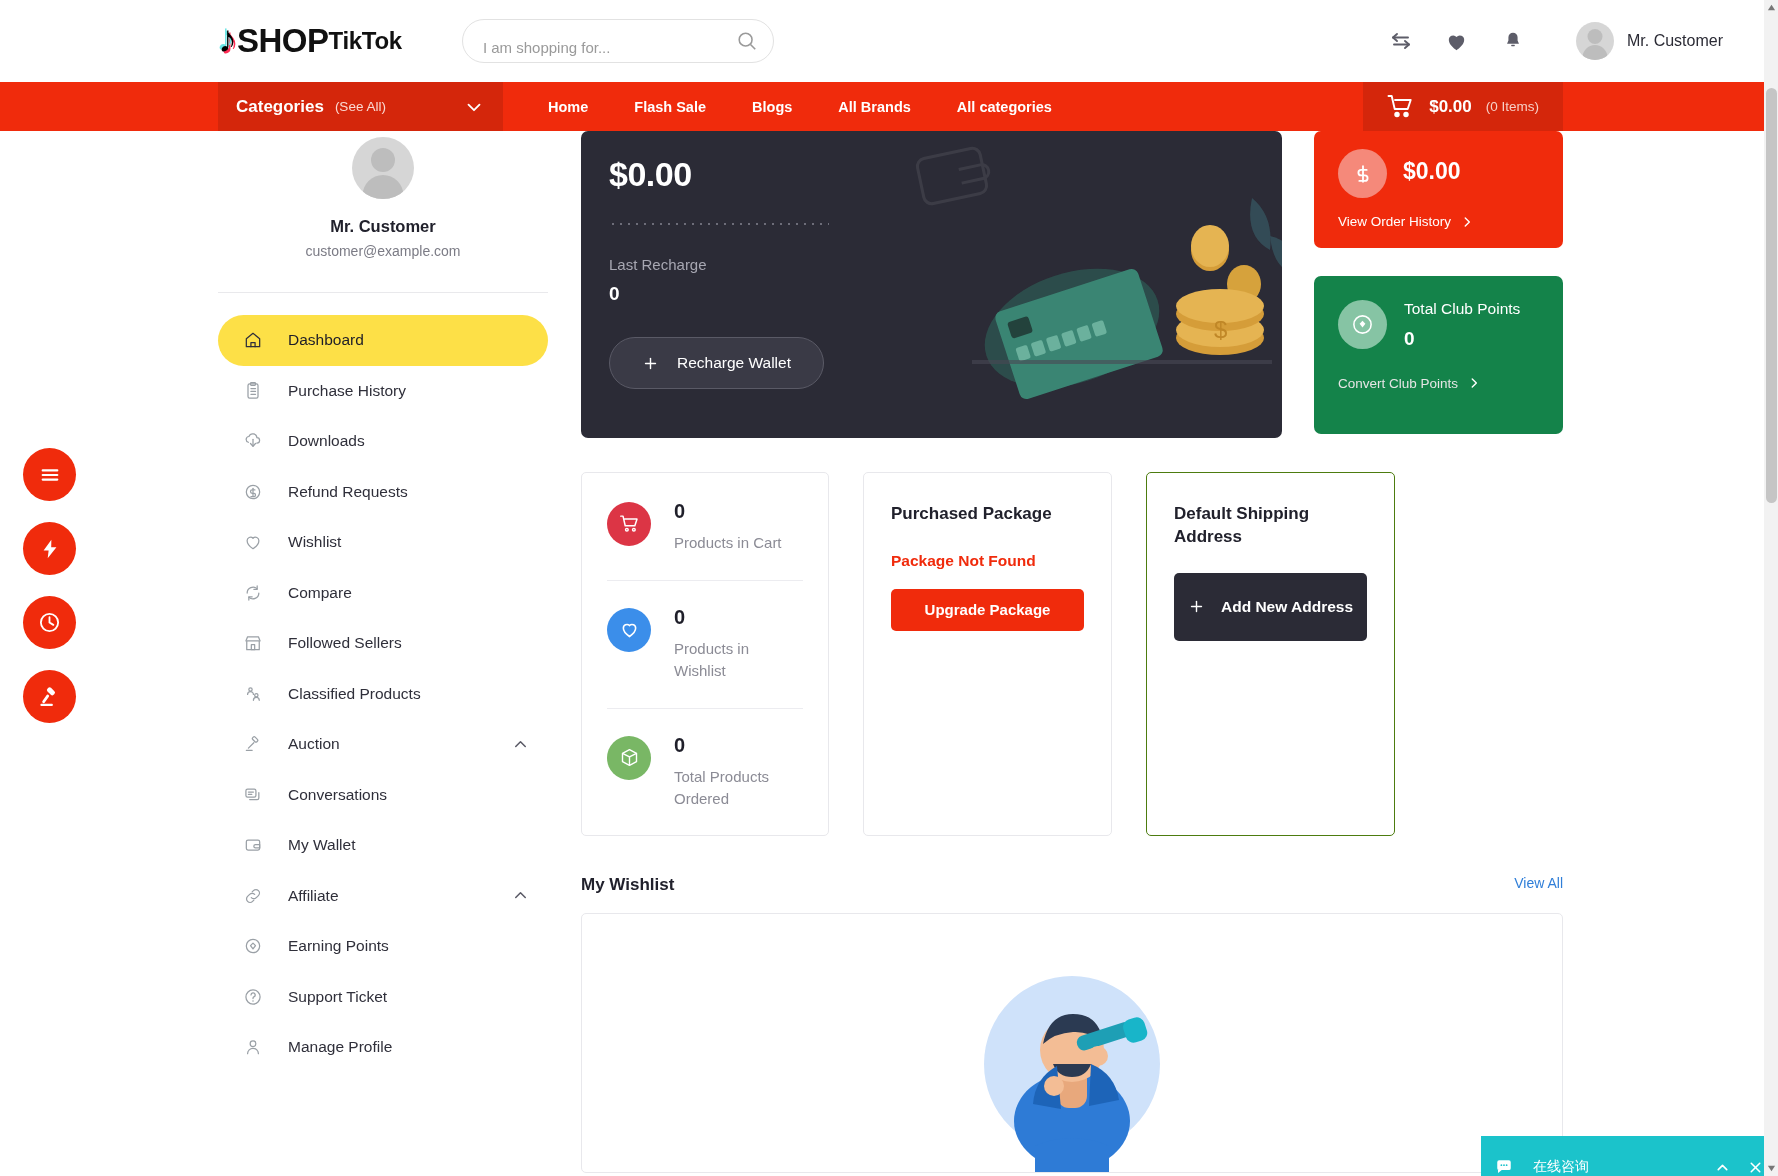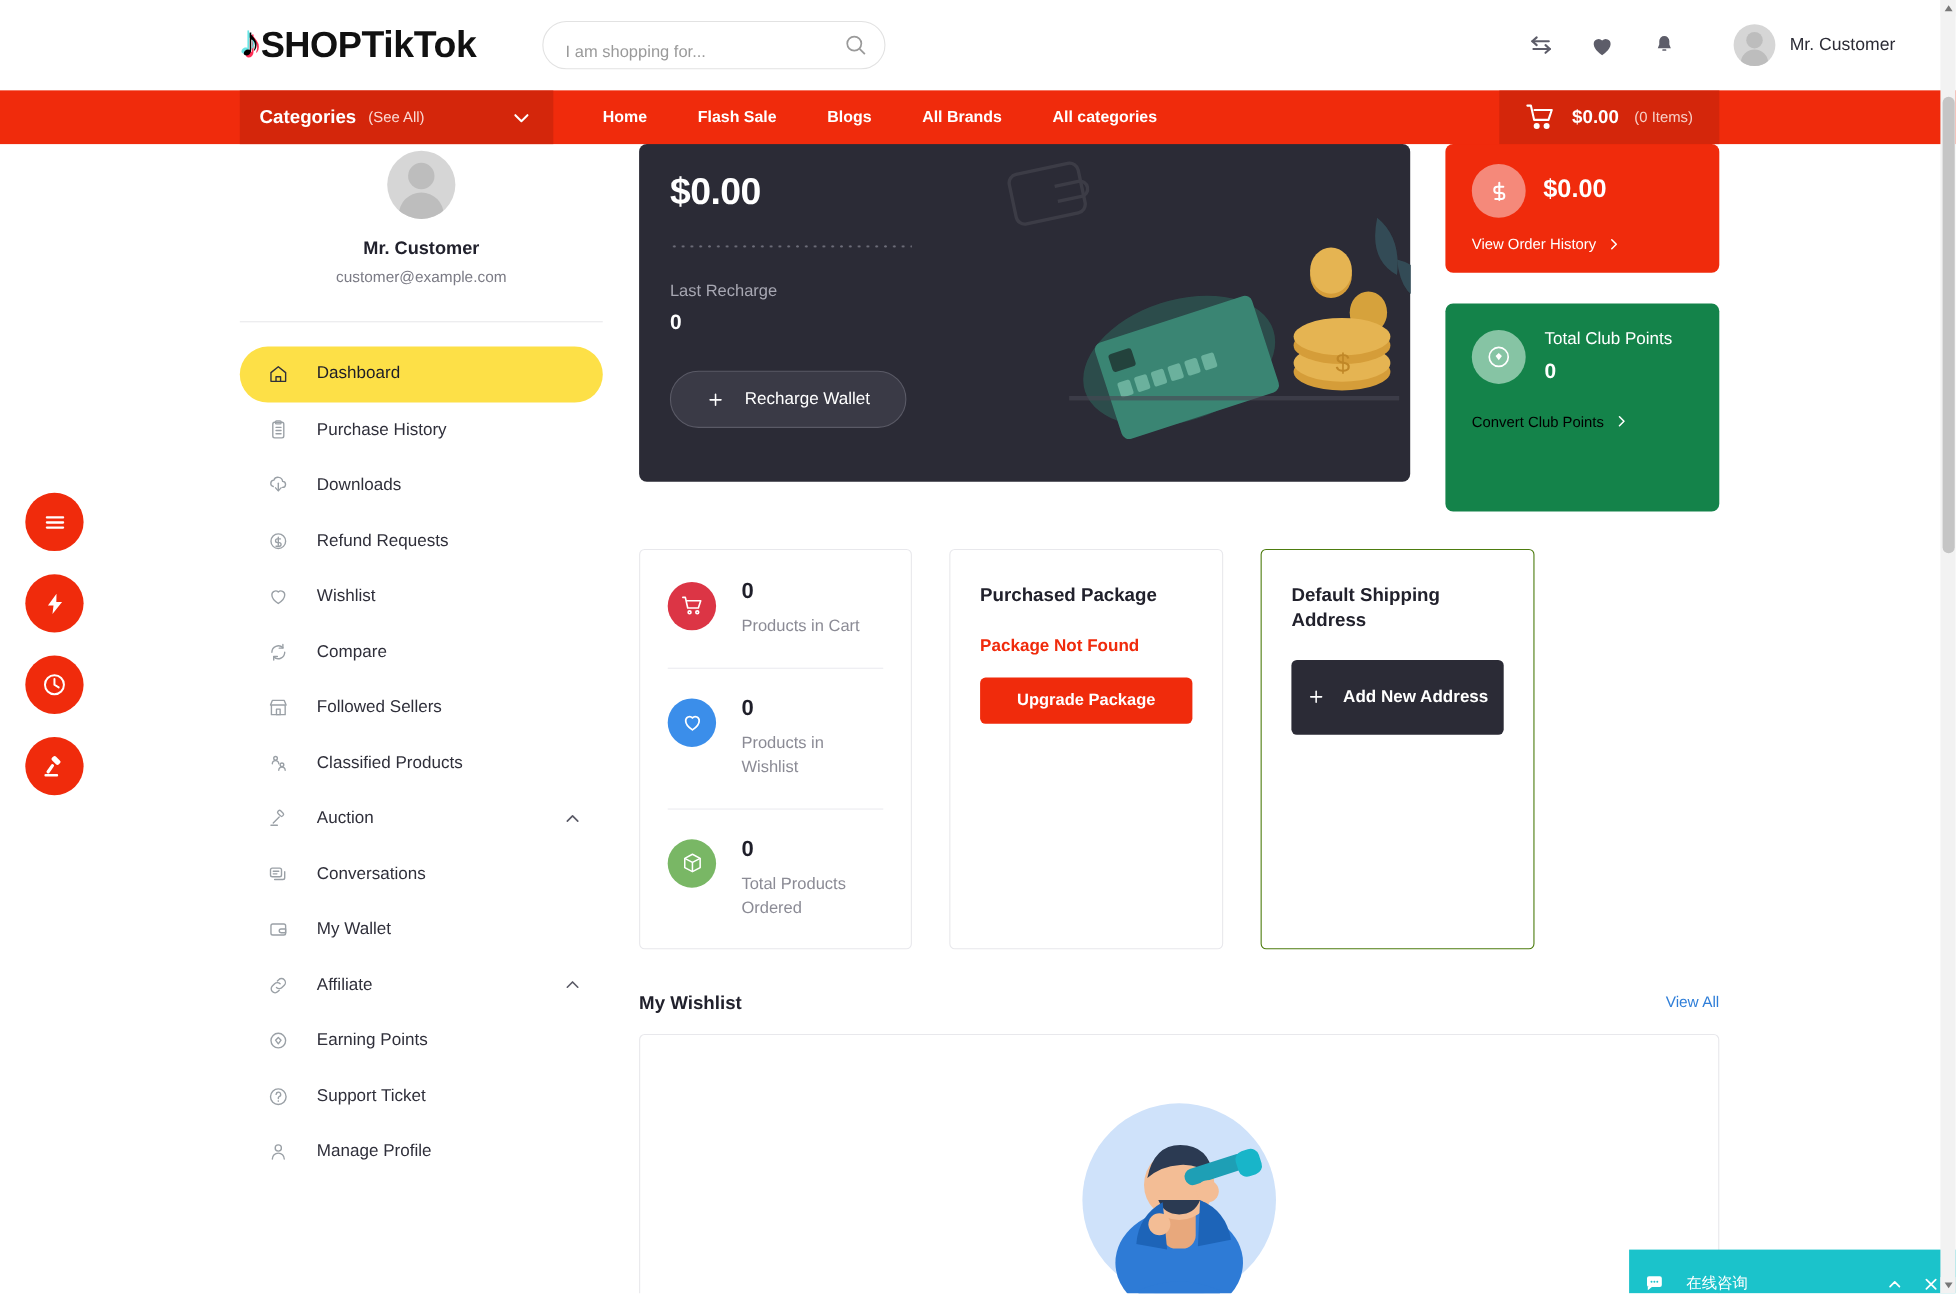--- a/index.html
+++ b/index.html
@@ -15,21 +15,21 @@
 
   
   .topbar {
     height: 82px; background:#fff; display:flex; align-items:center;
     padding: 0 0 0 218px; position:relative; z-index:30;
   }
   .logo { display:flex; align-items:center; gap:0px; }
   .logo-note { font-size:38px; line-height:1; color:#000; position:relative; top:-2px;
       text-shadow: -2px -2px 0 #69E5E5, 2px 2px 0 #FF2D55; font-weight:700;}
   .logo-shop { font-size:33px; font-weight:800; letter-spacing:-0.5px; color:#111; }
-  .logo-tt { font-size:34px; font-weight:800; letter-spacing:-0.3px; color:#111; }
+  .logo-tt { font-size:24px; font-weight:800; letter-spacing:-0.3px; color:#111; }
 
   .searchwrap { margin-left: 60px; width: 312px; height: 44px; position:relative; }
   .searchwrap input {
     width:100%; height:100%; border:1px solid #e2e2e2; border-radius:23px;
     padding: 13px 46px 0 20px; font-size:15px; color:#555; outline:none;
     font-family:"Liberation Sans", sans-serif; background:#fff;
   }
   .searchwrap input::placeholder { color:#9a9a9a; }
   .search-btn { position:absolute; right:14px; top:50%; transform:translateY(-50%);
     width:26px;height:26px; display:flex;align-items:center;justify-content:center;
@@ -96,25 +96,25 @@
 
   .right-col { width:249px; flex:0 0 249px; display:flex; flex-direction:column; gap:28px; }
   .ord-card { background:#F02B0C; border-radius:7px; padding:18px 24px 22px; height:117px; position:relative;}
   .ord-top { display:flex; align-items:flex-start; gap:16px; }
   .circ { width:49px;height:49px;border-radius:50%; display:flex;align-items:center;justify-content:center; flex:0 0 49px;}
   .circ.pink { background:#F5897A; }
   .circ.lgreen { background:#86C4A4; }
   .ord-amt { font-size:23px; font-weight:800; color:#fff; margin-top:9px;}
   .ord-link { margin-top:16px; font-size:13.5px; color:#fff; display:flex; align-items:center; gap:9px; cursor:pointer;}
 
-  .club-card { background:#14834A; border-radius:7px; padding:24px 24px 22px; height:189px; }
+  .club-card { background:#14834A; border-radius:7px; padding:24px 24px 22px; height:158px; }
   .club-top { display:flex; align-items:flex-start; gap:17px; }
   .club-lbl { font-size:15.5px; color:#fff; }
   .club-val { font-size:19px; font-weight:700; color:#fff; margin-top:10px;}
-  .club-link { margin-top:26px; font-size:13.5px; color:#000000; display:flex; align-items:flex-start; gap:9px; cursor:pointer;}
+  .club-link { margin-top:26px; font-size:13.5px; color:#e5e5e5; display:flex; align-items:flex-start; gap:9px; cursor:pointer;}
 
   .row2 { display:flex; gap:34px; margin-top:34px; }
   .stat-card { width:248px; flex:0 0 248px; border:1px solid #e8e8ec; border-radius:5px; padding:27px 25px 20px;}
   .stat-item { display:flex; align-items:flex-start; gap:23px; padding-bottom:25px; }
   .stat-item + .stat-item { border-top:1px solid #ececf0; padding-top:25px; }
   .stat-item:last-child { padding-bottom:4px; }
   .s-circ { width:44px;height:44px;border-radius:50%; display:flex;align-items:center;justify-content:center; flex:0 0 44px; margin-top:2px;}
   .s-red { background:#DC3545; } .s-blue { background:#3B8EEA; } .s-green { background:#79B765; }
   .s-num { font-size:20px; font-weight:700; color:#1f1f2a; }
   .s-lbl { font-size:15px; color:#8b8b95; margin-top:9px; line-height:1.5; max-width:110px;}

